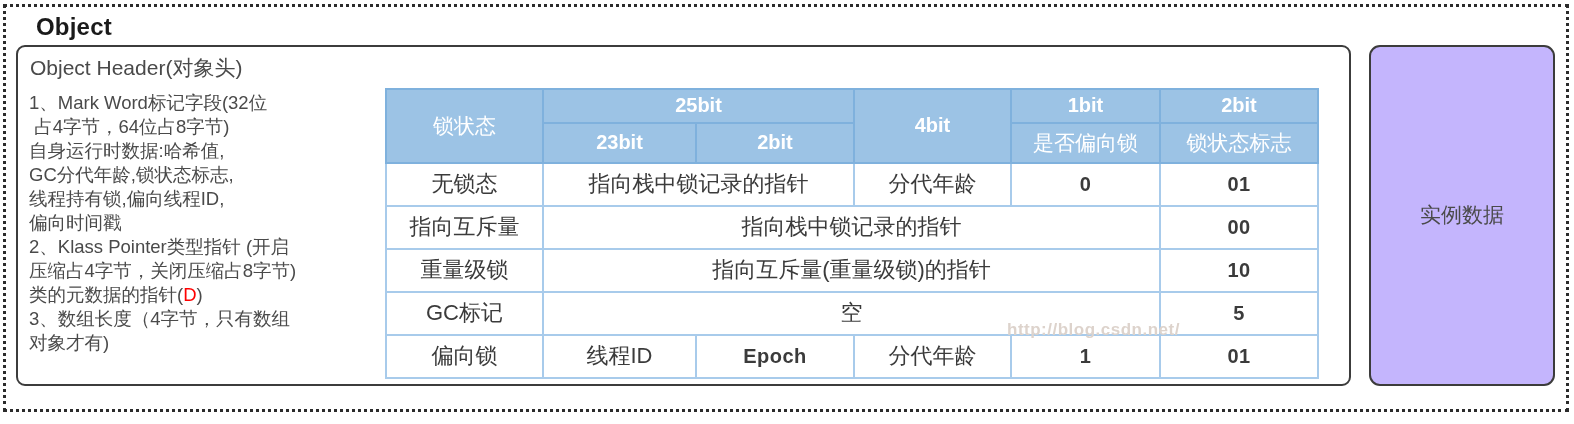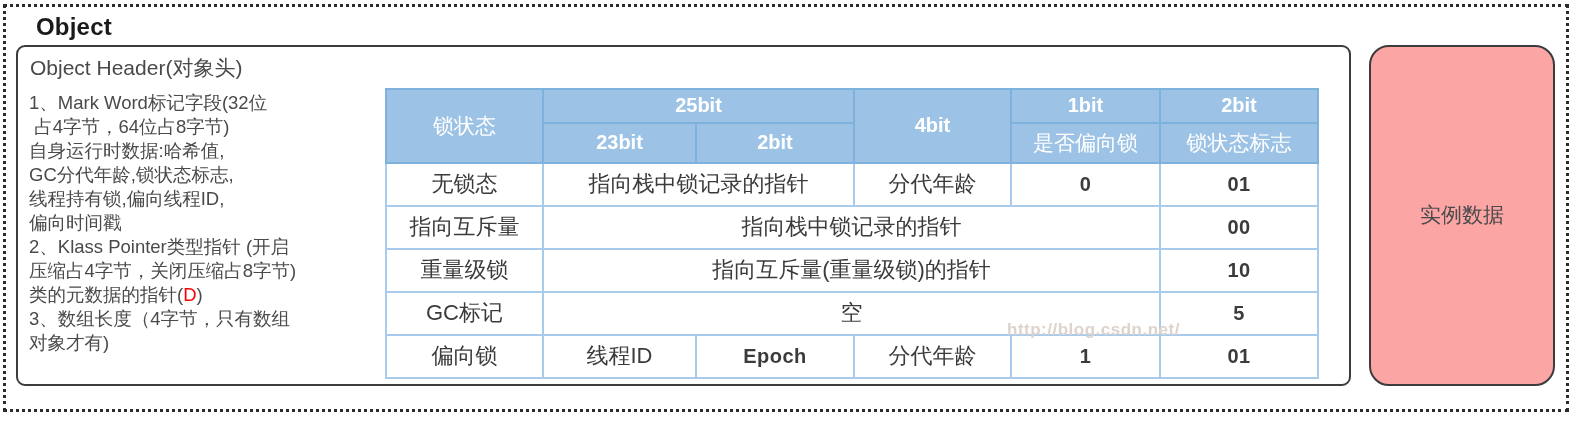--- a/index.html
+++ b/index.html
@@ -105,22 +105,22 @@
     white-space: nowrap;
     font-weight: bold;
   }
 
   
   #instance-box {
     position: absolute;
     left: 1369px; top: 45px;
     width: 186px; height: 341px;
     border: 2.5px solid #3c3c3c;
-    border-radius: 20px;
-    background: #fca5a5;
+    border-radius: 11px;
+    background: #c4b5fd;
     display: flex;
     flex-direction: column;
     align-items: center;
     justify-content: center;
   }
   #instance-box .line {
     font-size: 21px;
     color: #4a4a4a;
     line-height: 1.28;
     white-space: nowrap;

